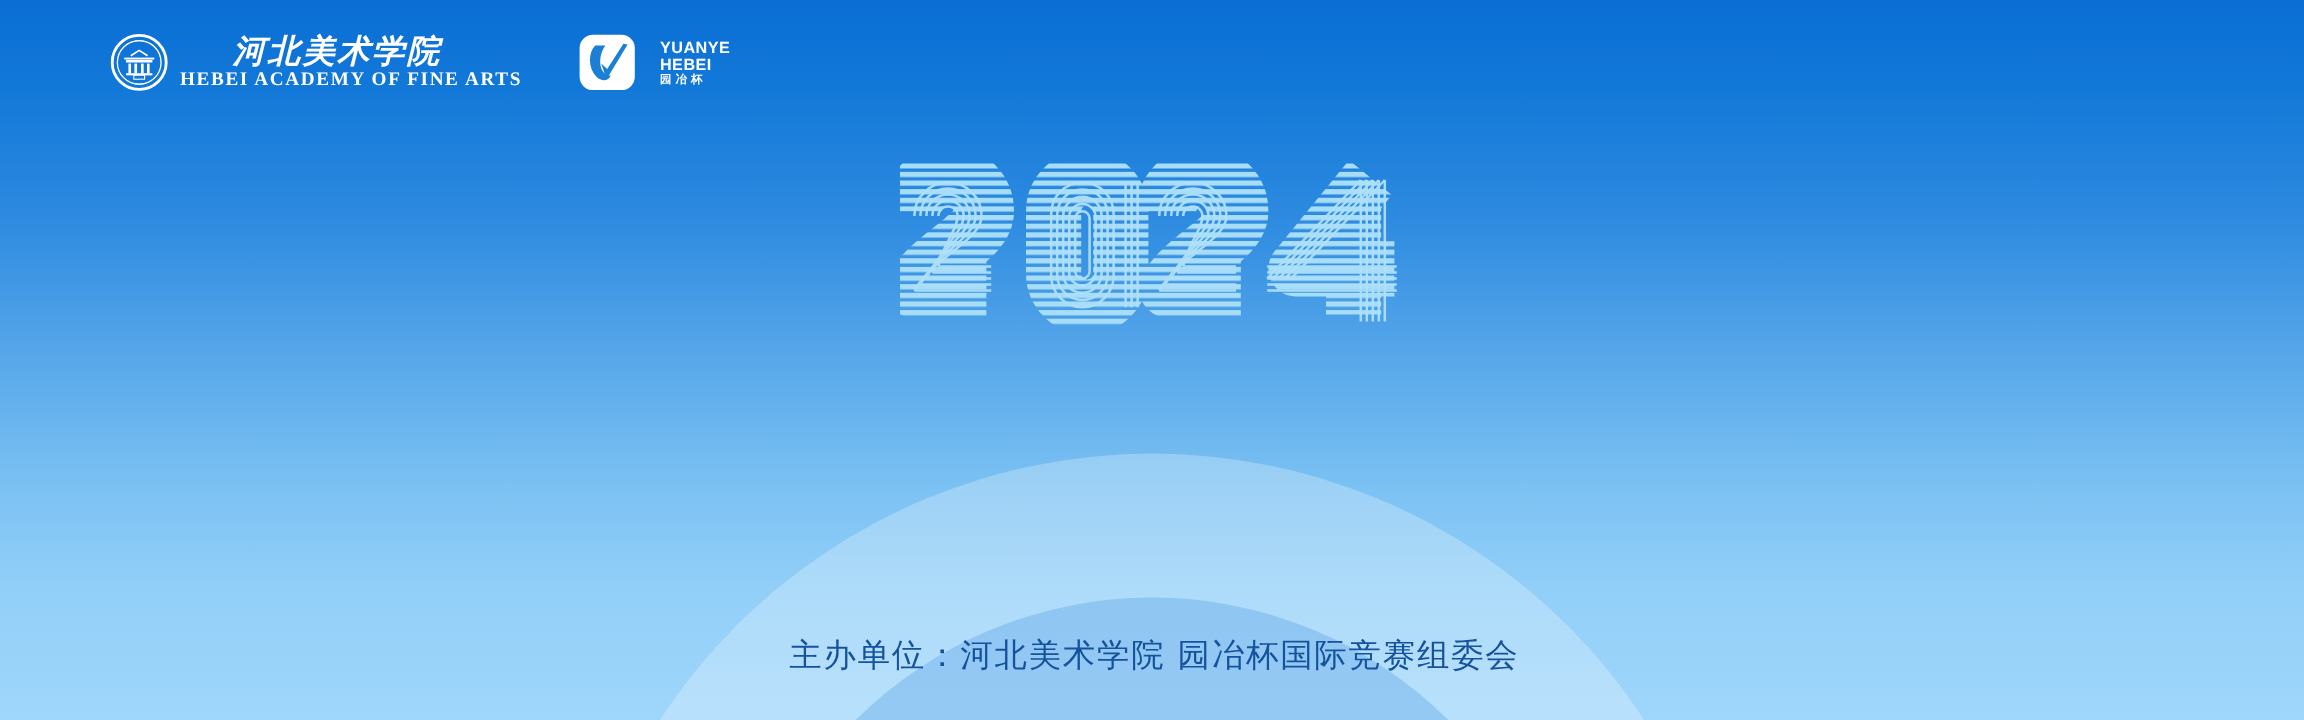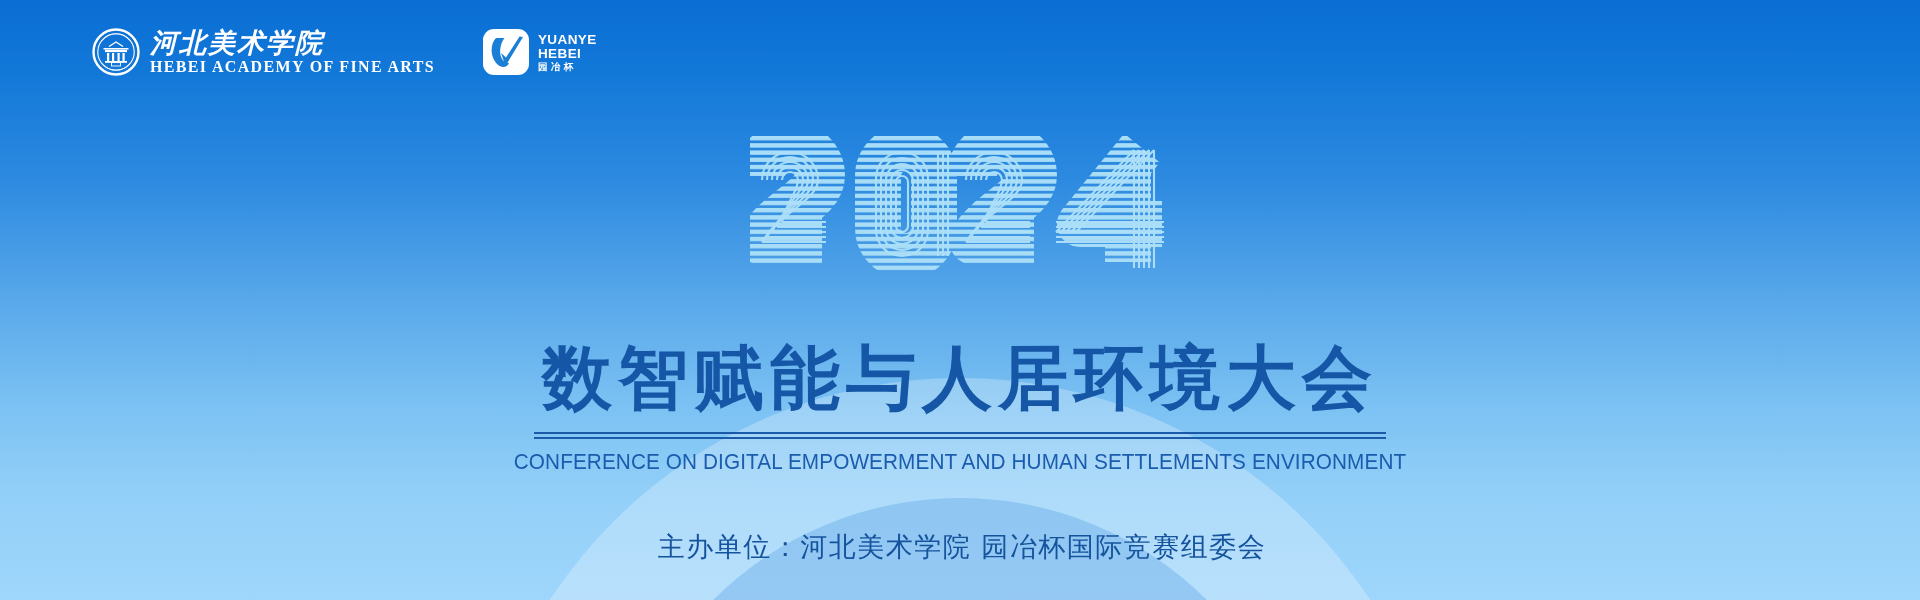--- a/index.html
+++ b/index.html
@@ -59,30 +59,31 @@
     position:relative;
   }
   #hebei-wordmark { display:flex; flex-direction:column; gap:2px; }
   #hebei-cn {
     font-family:Liberation Sans, sans-serif;
     font-size:27px; line-height:1;
     font-weight:700; font-style:italic;
     color:#ffffff;
     letter-spacing:2px;
     white-space:nowrap;
+    margin-left:44px;
   }
   #hebei-en {
     font-family:"Liberation Serif","DejaVu Serif",serif;
     font-size:16px; line-height:1;
     font-weight:700; color:#ffffff;
     letter-spacing:1.35px; white-space:nowrap;
   }
 
   
-  #logo-yuanye { display:flex; align-items:center; gap:9px; }
+  #logo-yuanye { display:flex; align-items:center; gap:21px; }
   #yuanye-mark {
     width:46px; height:46px; flex:0 0 46px;
     background:#ffffff;
     border-radius:11px;
     position:relative; overflow:hidden;
   }
   #yuanye-words { display:flex; flex-direction:column; gap:1px; }
   .yuanye-line {
     font-size:13.5px; line-height:13px;
     font-weight:700; color:#ffffff;
@@ -250,24 +251,16 @@
         <g>
           <path d="M384 14 L306 96 M389 14 L311 96 M394 14 L316 96 M399 14 L321 96 M404 14 L326 96"></path>
           <path d="M306 96 L414 96 M306 91 L414 91 M306 86 L414 86 M306 101 L414 101 M306 106 L414 106"></path>
           <path d="M384 14 L384 132 M389 14 L389 132 M394 14 L394 132 M399 14 L399 132 M404 14 L404 132"></path>
         </g>
       </g>
     </svg>
     
   </div>
 
-  <div id="title-block">
-    <div id="title-cn">数智赋能与人居环境大会</div>
-    <div id="rule-group">
-      <div class="rule"></div>
-      <div class="rule"></div>
-    </div>
-    <div id="title-en">CONFERENCE ON DIGITAL EMPOWERMENT AND HUMAN SETTLEMENTS ENVIRONMENT</div>
-  </div>
 
   <div id="organiser">主办单位：河北美术学院  园冶杯国际竞赛组委会</div>
 
 </div>
 
 </body></html>

